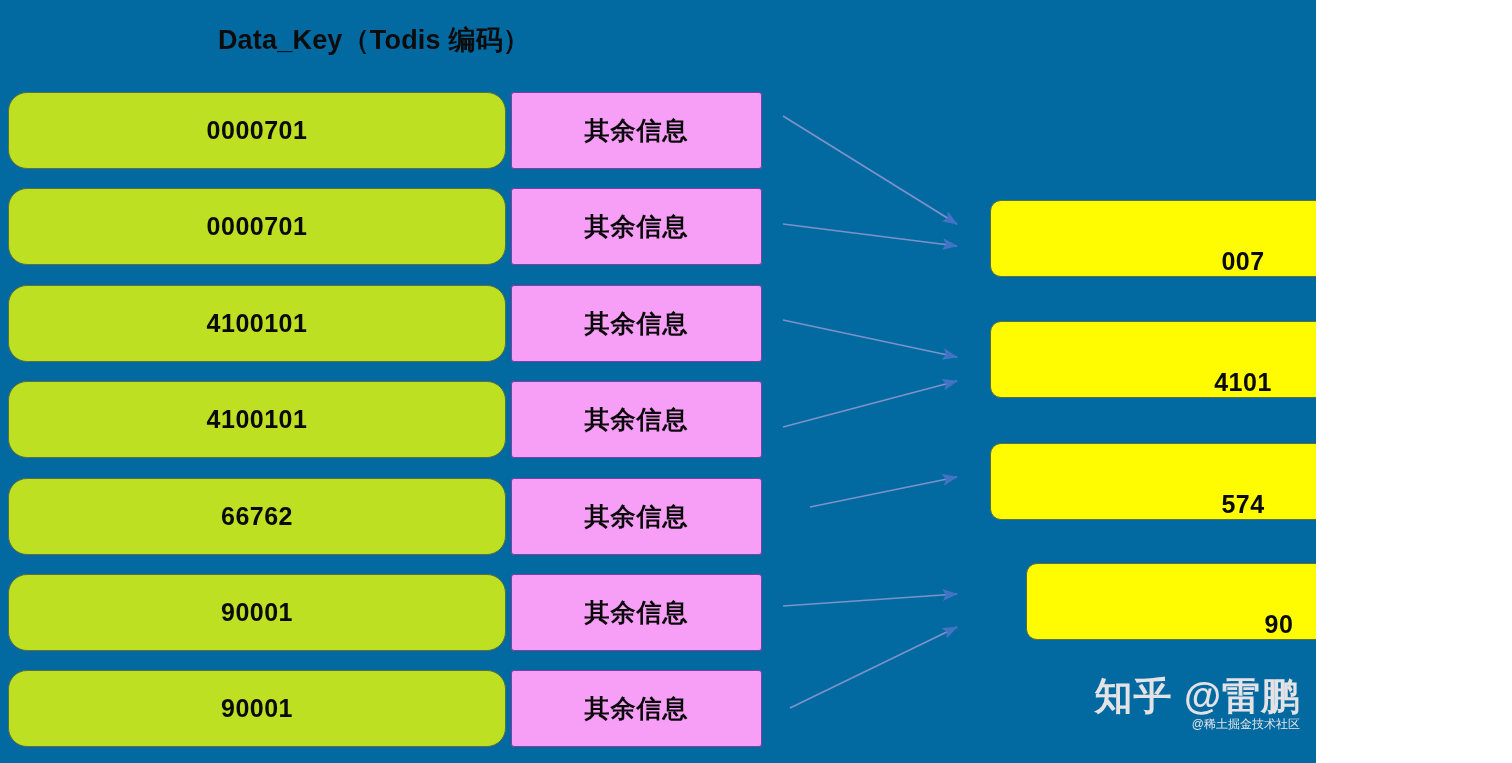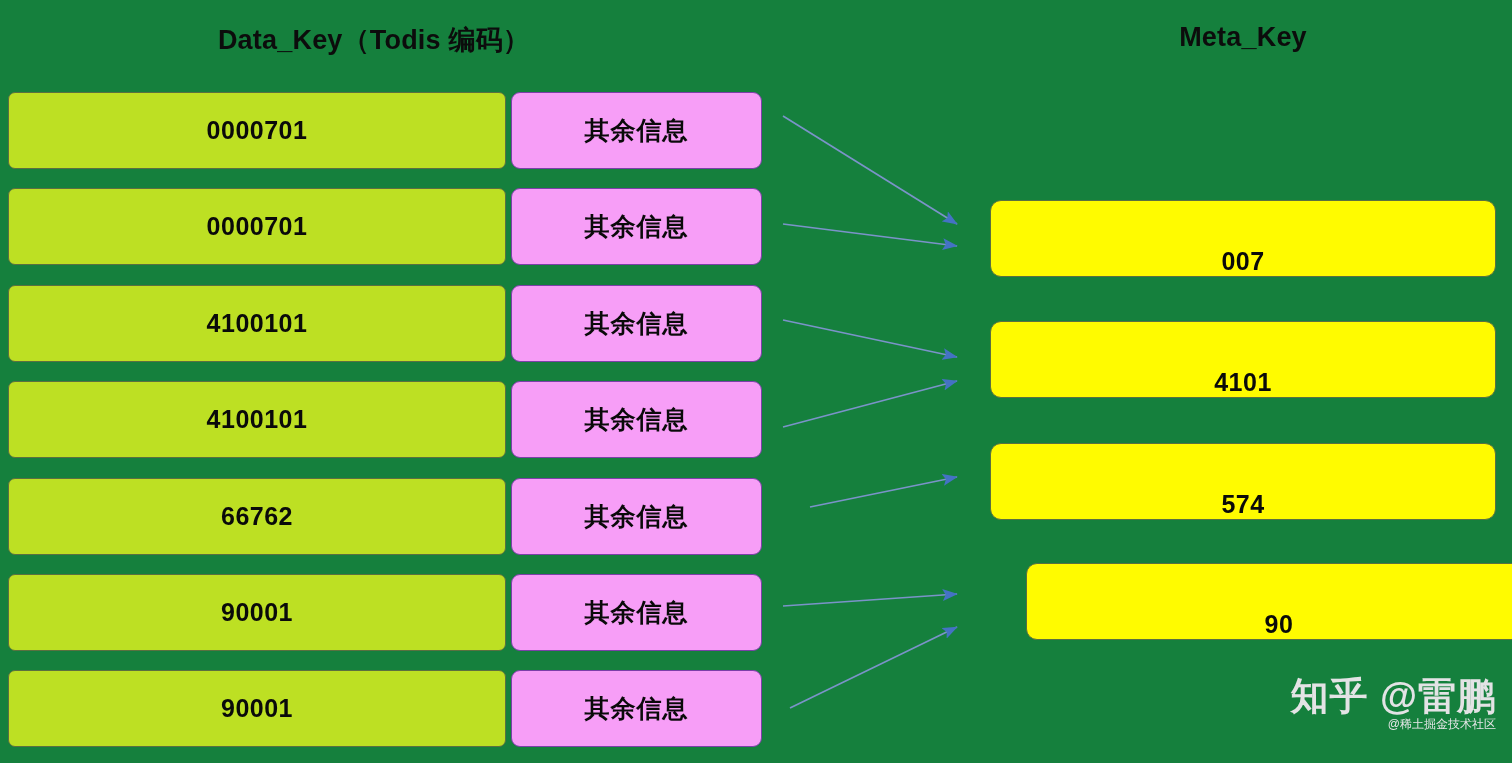--- a/index.html
+++ b/index.html
@@ -5,23 +5,23 @@
   html, body {
     margin: 0;
     padding: 0;
     background: #ffffff;
   }
   body {
     font-family: "Liberation Sans", "DejaVu Sans", sans-serif;
   }
   #canvas {
     position: relative;
-    width: 1512px;
+    width: 1316px;
     height: 763px;
-    background: #15803d;
+    background: #0369a1;
     overflow: hidden;
   }
 
   
   .col-title {
     position: absolute;
     font-size: 27px;
     font-weight: bold;
     color: #0c0c0c;
     letter-spacing: 0.2px;
@@ -39,41 +39,41 @@
   }
   .key-box {
     position: absolute;
     left: 0px;
     top: 0px;
     width: 498px;
     height: 77px;
     box-sizing: border-box;
     background: #bde023;
     border: 1.5px solid #5a7040;
-    border-radius: 7px;
+    border-radius: 19px;
     display: flex;
     align-items: center;
     justify-content: center;
   }
   .key-box .txt {
     font-size: 25px;
     font-weight: bold;
     color: #0a0a0a;
     letter-spacing: 0.5px;
   }
   .rest-box {
     position: absolute;
     left: 503px;
     top: 0px;
     width: 251px;
     height: 77px;
     box-sizing: border-box;
     background: #f79ef7;
     border: 1.5px solid #7c3fa8;
-    border-radius: 9px;
+    border-radius: 3px;
     display: flex;
     align-items: center;
     justify-content: center;
   }
   .rest-box .txt {
     font-size: 25px;
     font-weight: bold;
     color: #0a0a0a;
     letter-spacing: 1px;
   }
@@ -131,21 +131,20 @@
     margin-top: 2px;
     white-space: nowrap;
   }
 </style>
 </head>
 <body>
 
 <div id="canvas">
 
   <div class="col-title" id="title-data-key">Data_Key（Todis 编码）</div>
-  <div class="col-title" id="title-meta-key">Meta_Key</div>
 
   <div class="data-row" style="top:92px;">
     <div class="key-box">
       <span class="txt">0000701</span>
     </div>
     <div class="rest-box">
       <span class="txt">其余信息</span>
     </div>
   </div>
   <div class="data-row" style="top:188px;">

